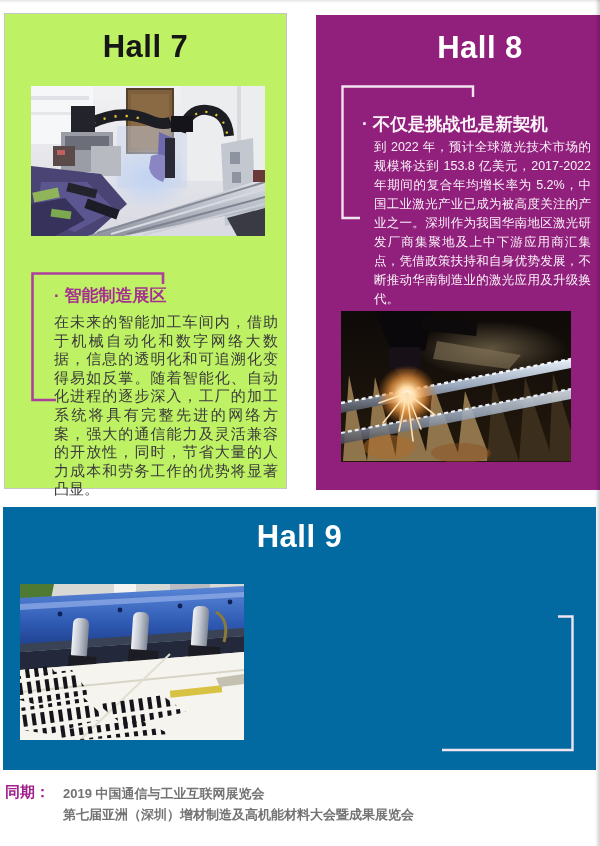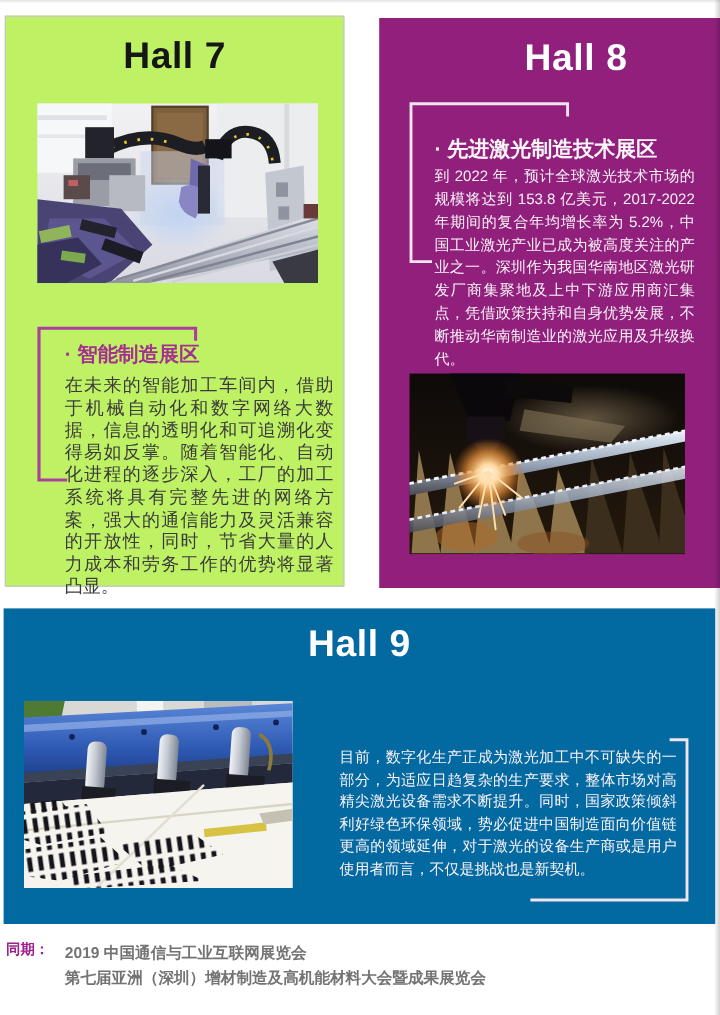--- a/index.html
+++ b/index.html
@@ -39,26 +39,26 @@
   .bracket-h8{left:25px;top:70px;width:134px;height:135px;}
   .bracket-h9{left:439px;top:108px;width:132px;height:137px;}
 
   .section-title{position:absolute;font-weight:bold;white-space:nowrap;line-height:1.2;}
   .panel-hall7 .section-title{left:49px;top:272px;font-size:17px;color:#A5308F;}
   .panel-hall8 .section-title{left:46px;top:99px;font-size:17.5px;color:#FBF4F9;}
   .panel-hall9 .section-title{left:280px;top:91px;font-size:17.5px;color:#FBF4F9;}
 
   .section-body{position:absolute;text-align:justify;text-justify:inter-ideograph;}
   .panel-hall7 .section-body{left:49px;top:299px;width:224px;font-size:15px;line-height:18.6px;color:#3B3B3B;}
-  .panel-hall8 .section-body{left:46px;top:123px;width:217px;font-size:12.5px;line-height:19px;color:#FAF2F8;}
+  .panel-hall8 .section-body{left:58px;top:123px;width:217px;font-size:12.5px;line-height:19px;color:#FAF2F8;}
   .panel-hall9 .section-body{left:280px;top:115px;width:281px;font-size:12.5px;line-height:18.6px;color:#FAF2F8;}
 
   
   .footer{position:absolute;left:5px;top:781px;display:flex;align-items:flex-start;}
-  .footer-label{color:#A11F8C;font-weight:bold;font-size:12px;line-height:21px;white-space:nowrap;}
+  .footer-label{color:#A11F8C;font-weight:bold;font-size:15px;line-height:21px;white-space:nowrap;}
   .footer-lines{margin-left:13px;color:#737373;font-weight:bold;font-size:13px;line-height:21px;padding-top:2px;}
   .footer-line{white-space:nowrap;}
 </style>
 </head>
 <body>
 
 <div class="page">
 
   <div class="panel panel-hall7">
     <div class="hall-title dark">Hall 7</div>
@@ -143,21 +143,21 @@
 
   <div class="panel panel-hall8">
     <div class="hall-title light">Hall 8</div>
 
     <div class="bracket bracket-h8">
       <svg width="134" height="135" viewBox="0 0 134 135">
         <polyline points="132,12 132,1.5 1.5,1.5 1.5,133 19,133" fill="none" stroke="#F2E4EF" stroke-width="2.4"></polyline>
       </svg>
     </div>
 
-    <div class="section-title">· 先进激光制造技术展区</div>
+    <div class="section-title">· 不仅是挑战也是新契机</div>
     <div class="section-body">到 2022 年，预计全球激光技术市场的规模将达到 153.8 亿美元，2017-2022 年期间的复合年均增长率为 5.2%，中国工业激光产业已成为被高度关注的产业之一。深圳作为我国华南地区激光研发厂商集聚地及上中下游应用商汇集点，凭借政策扶持和自身优势发展，不断推动华南制造业的激光应用及升级换代。</div>
 
     <div class="photo photo-h8">
       <svg viewBox="0 0 230 151" preserveAspectRatio="none">
         <defs>
           <radialGradient id="g8spark" cx="0.5" cy="0.5" r="0.5">
             <stop offset="0" stop-color="#FFFFFF"></stop>
               <stop offset="0.28" stop-color="#FFD9A0"></stop>
             <stop offset="0.6" stop-color="#E8923C" stop-opacity="0.75"></stop>
               <stop offset="1" stop-color="#C86A20" stop-opacity="0"></stop>
@@ -272,21 +272,20 @@
         <polygon points="0,92 52,86 70,110 14,120 0,116" fill="url(#g9bars)"></polygon>
         <polygon points="0,124 64,114 86,134 30,150 0,146" fill="url(#g9bars)"></polygon>
         <polygon points="78,120 140,110 166,128 104,142" fill="url(#g9bars)"></polygon>
         <polygon points="40,146 120,136 150,150 60,156 40,156" fill="url(#g9bars)"></polygon>
         <polygon points="0,86 30,82 38,92 6,96" fill="url(#g9bars)"></polygon>
         <rect x="150" y="104" width="52" height="7" fill="#D8C244" transform="rotate(-6 176 107)"></rect>
         <polygon points="196,94 224,90 224,100 200,103" fill="#C4C0B2"></polygon>
       </svg>
     </div>
 
-    <div class="section-body">目前，数字化生产正成为激光加工中不可缺失的一部分，为适应日趋复杂的生产要求，整体市场对高精尖激光设备需求不断提升。同时，国家政策倾斜利好绿色环保领域，势必促进中国制造面向价值链更高的领域延伸，对于激光的设备生产商或是用户使用者而言，不仅是挑战也是新契机。</div>
 
     <div class="bracket bracket-h9">
       <svg width="132" height="137" viewBox="0 0 132 137">
         <polyline points="116,1.5 130.5,1.5 130.5,135 0,135" fill="none" stroke="#F2E4EF" stroke-width="2.4"></polyline>
       </svg>
     </div>
   </div>
 
   <div class="footer">
     <div class="footer-label">同期：</div>

